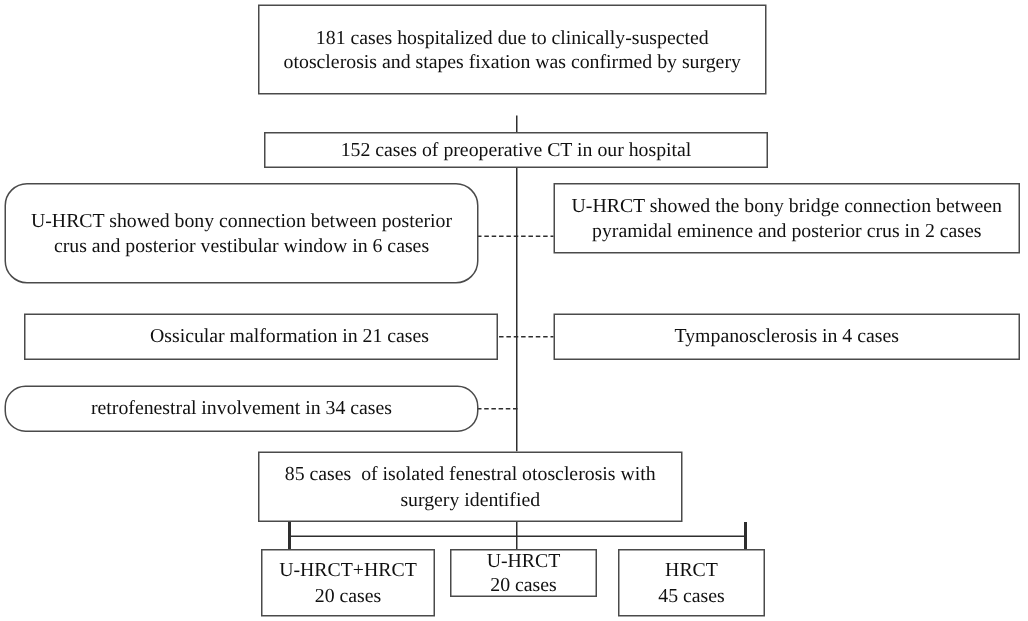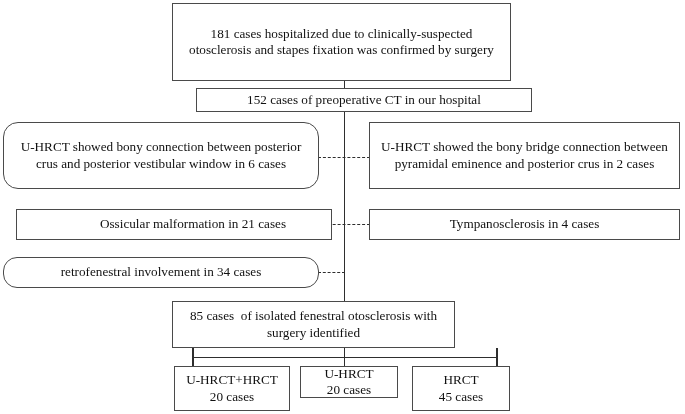--- a/index.html
+++ b/index.html
@@ -58,27 +58,27 @@
 
   <div class="dashed-h" style="left:318px; top:224px; width:52px;"></div>
 
   <div class="dashed-h" style="left:318px; top:272px; width:27px;"></div>
 
   <div class="line hline" style="left:192px; top:356.5px; width:304px;"></div>
   <div class="line vline" style="left:192px; top:348px; height:18px;"></div>
   <div class="line vline" style="left:343.5px; top:348px; height:18px;"></div>
   <div class="line vline" style="left:496px; top:348px; height:18px;"></div>
 
-  <div class="node" style="left:172px; top:3px; width:339px; height:78px;text-align:center;">181 cases hospitalized due to clinically-suspected otosclerosis and stapes fixation was confirmed by surgery</div>
+  <div class="node" style="left:172px; top:3px; width:339px; height:60px;text-align:center;">181 cases hospitalized due to clinically-suspected otosclerosis and stapes fixation was confirmed by surgery</div>
 
-  <div class="node" style="left:176px; top:88px; width:336px; height:24px;margin-left:20px;">152 cases of preoperative CT in our hospital</div>
+  <div class="node" style="left:176px; top:88px; width:336px; height:24px;">152 cases of preoperative CT in our hospital</div>
 
   <div class="node" style="left:3px; top:122px; width:316px; height:67px;border-radius:15px;">U-HRCT showed bony connection between posterior crus and posterior vestibular window in 6 cases</div>
 
-  <div class="node" style="left:369px; top:122px; width:311px; height:67px;">U-HRCT showed the bony bridge connection between pyramidal eminence and posterior crus in 2 cases</div>
+  <div class="node" style="left:369px; top:122px; width:311px; height:47px;">U-HRCT showed the bony bridge connection between pyramidal eminence and posterior crus in 2 cases</div>
 
   <div class="node" style="left:16px; top:209px; width:316px; height:31px;padding-left:44px;">Ossicular malformation in 21 cases</div>
 
   <div class="node" style="left:369px; top:209px; width:311px; height:31px;">Tympanosclerosis in 4 cases</div>
 
   <div class="node" style="left:3px; top:257px; width:316px; height:31px;border-radius:14px;">retrofenestral involvement in 34 cases</div>
 
   <div class="node" style="left:172px; top:301px; width:283px; height:47px;">85 cases  of isolated fenestral otosclerosis with surgery identified</div>
 
   <div class="node" style="left:174px; top:366px; width:116px; height:45px;">U-HRCT+HRCT

